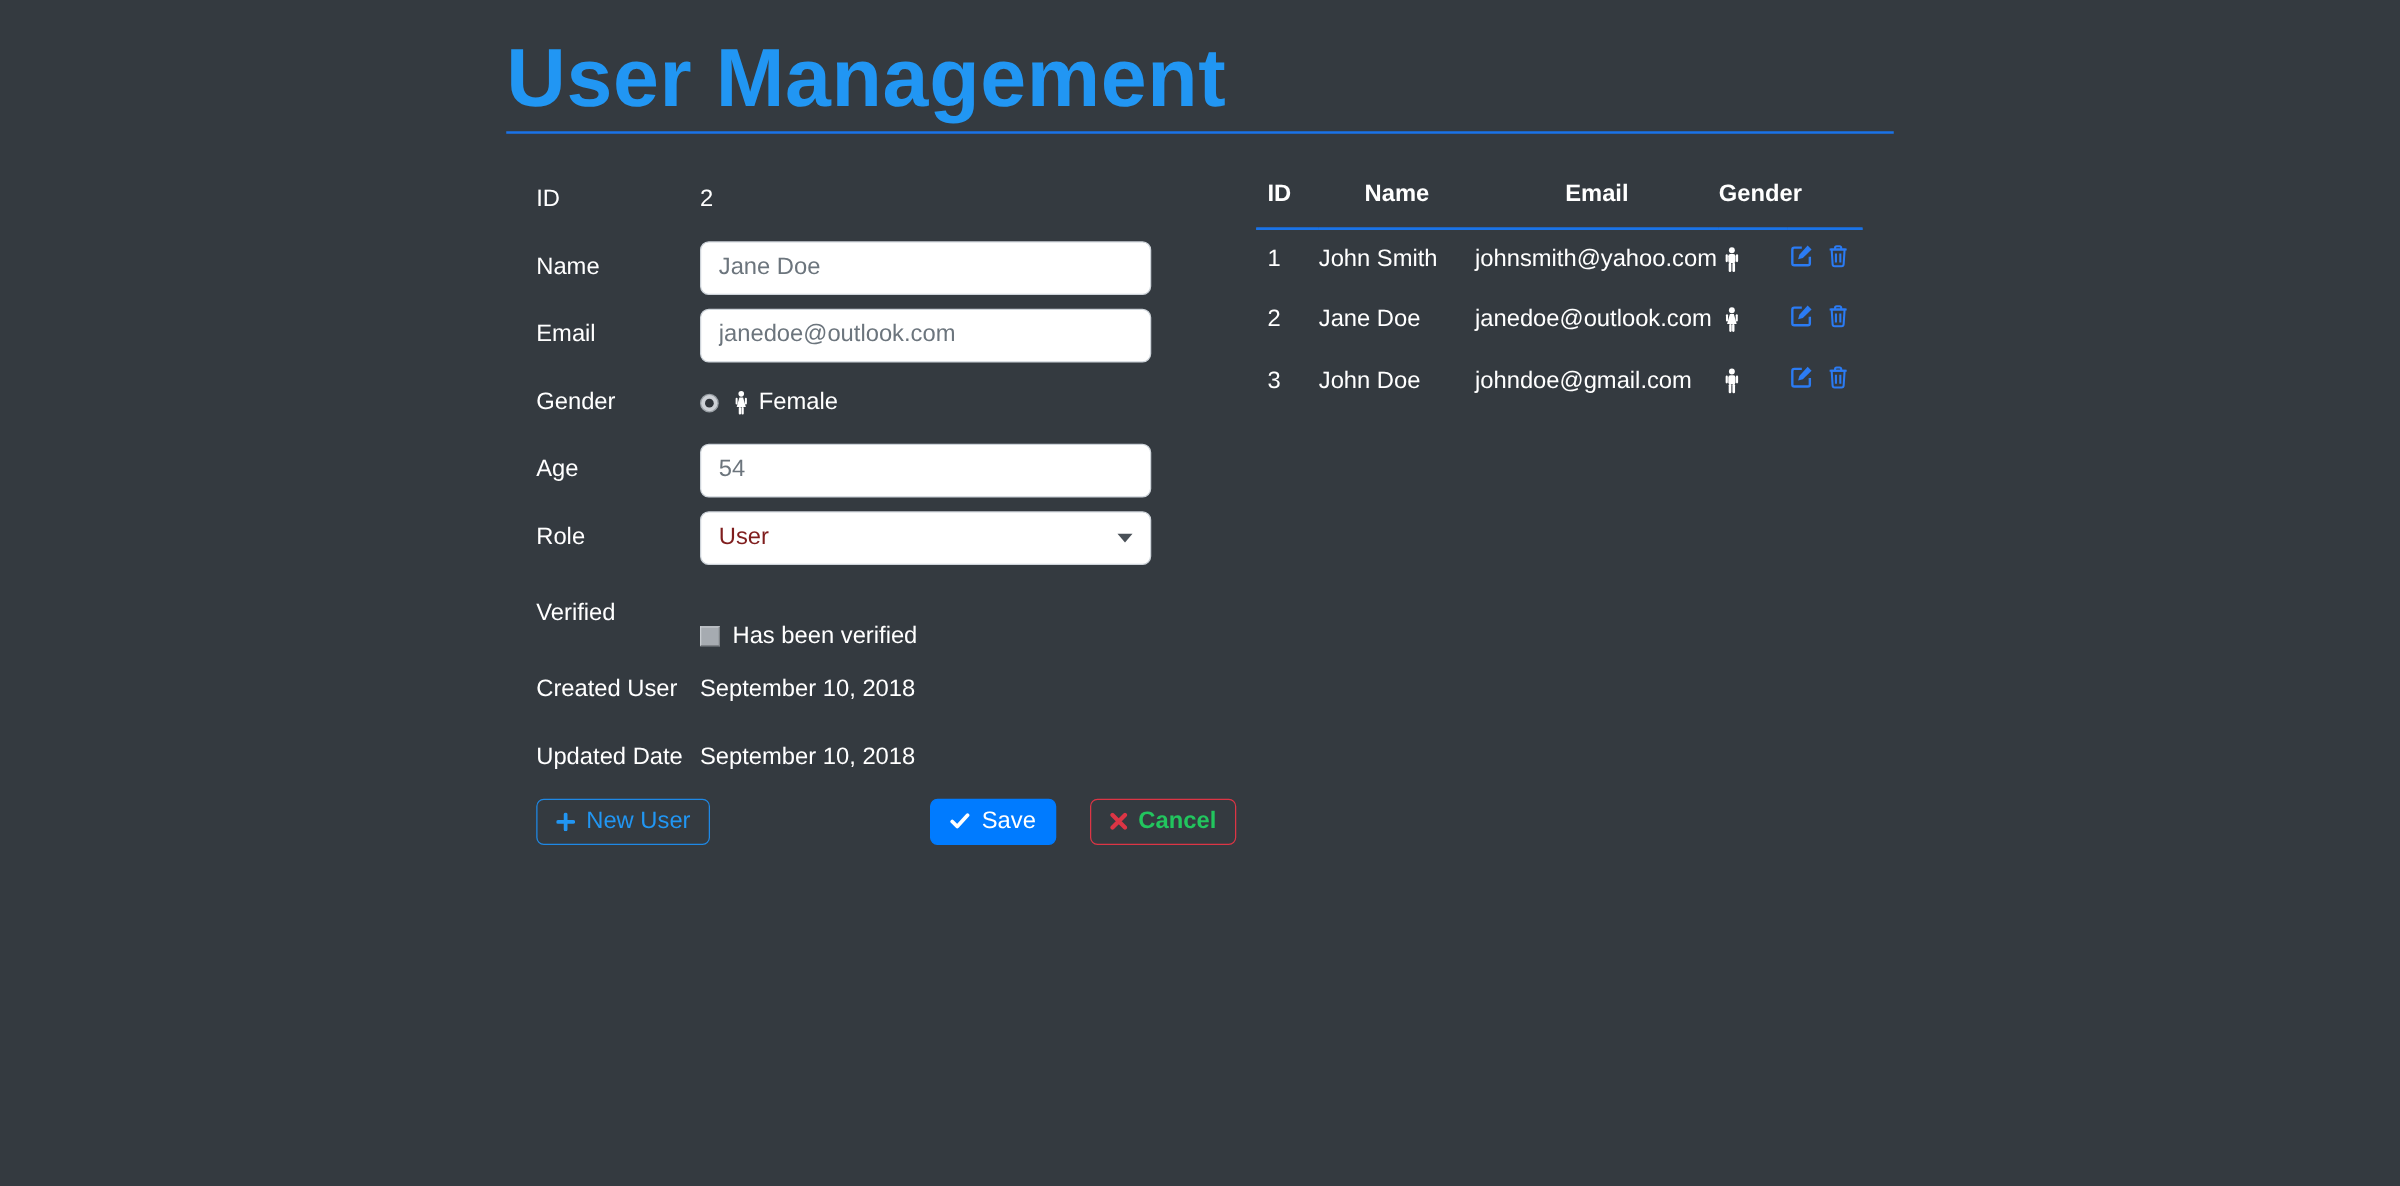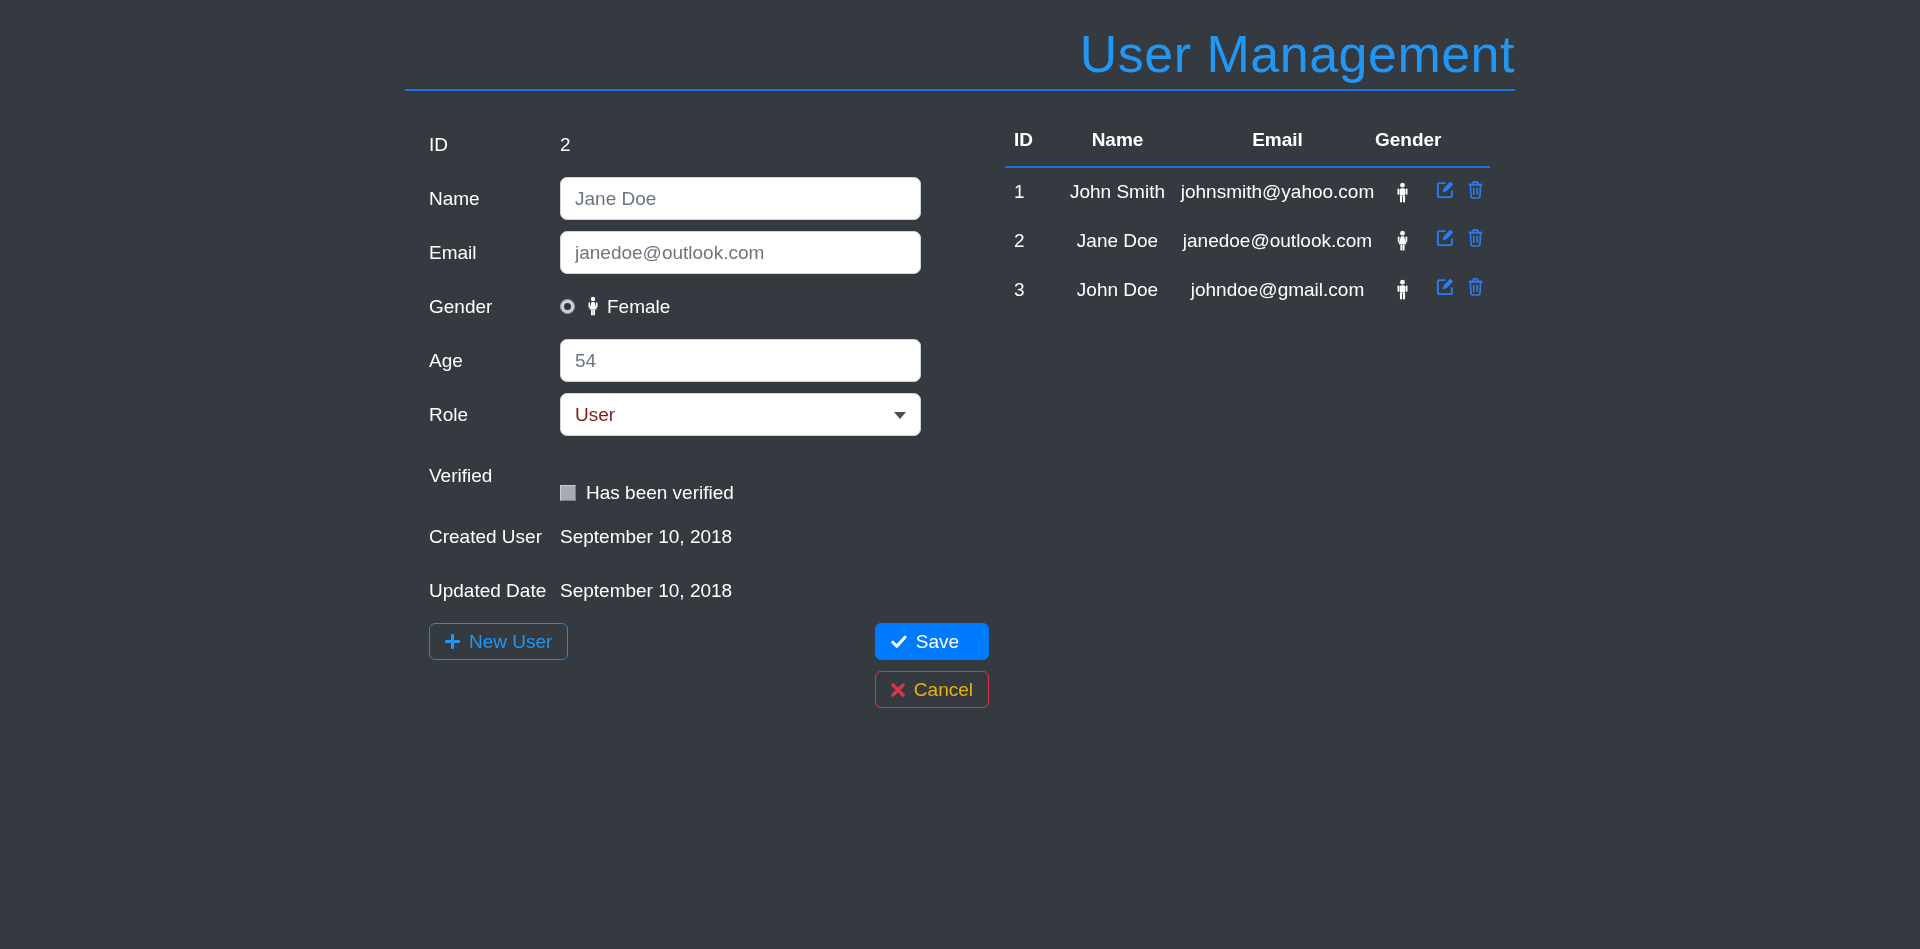--- a/index.html
+++ b/index.html
@@ -6,24 +6,24 @@
   html,body { width:1920px; height:949px; }
   body {
     background:#343a40;
     font-family:"Liberation Sans", sans-serif;
     color:#ffffff;
     overflow:hidden;
   }
   .container { width:1110px; margin:0 auto; }
   .page-title {
     margin-top:26px;
-    text-align:right;
+    text-align:left;
     color:#2196f3;
-    font-size:52px;
-    font-weight:400;
+    font-size:66px;
+    font-weight:700;
     letter-spacing:0.5px;
     line-height:1.1;
   }
   .title-divider {
     border:none;
     border-top:2px solid #1a73e8;
     margin-top:6px;
   }
   .content { display:flex; margin-top:32px; }
 
@@ -83,34 +83,34 @@
   .actions { width:560px; display:flex; justify-content:space-between; align-items:flex-start; margin-top:8px; }
   .btn {
     display:inline-flex; align-items:center; gap:9px;
     height:37px; padding:0 15px;
     font-size:19px; border-radius:6px;
     cursor:pointer; background:transparent;
     font-family:"Liberation Sans", sans-serif;
   }
   .btn-new  { border:1px solid #1e88e5; color:#2196f3; }
   .btn-save { border:1px solid #007bff; background:#007bff; color:#fff; }
-  .btn-cancel { border:1px solid #dc3545; color:#eab308; }
-  .btn-group { display:flex; gap:11px;flex-direction:column; }
+  .btn-cancel { border:1px solid #dc3545; color:#22c55e;font-weight:bold; }
+  .btn-group { display:flex; gap:27px; }
   .btn svg { display:block; }
 
   
   .table-col { width:555px; padding-left:45px; }
   table.users { border-collapse:collapse; width:485px; font-size:19px; color:#fff; table-layout:fixed; }
   table.users th {
     font-weight:600; text-align:center;
     padding:6px 0 15px 0;
     border-bottom:2px solid #1a73e8;
   }
   table.users th.col-id { text-align:left; padding-left:9px; }
-  table.users td { height:49px; text-align:center; vertical-align:middle; }
+  table.users td { height:49px; text-align:left; vertical-align:middle; }
   table.users td.col-id { text-align:left; padding-left:9px; }
   .col-id { width:50px; } .col-name { width:125px; } .col-email { width:195px; }
   .col-gender { width:55px; } .col-act { width:30px; }
   .icon-btn { background:none; border:none; cursor:pointer; padding:0; display:inline-flex; }
   .table-gender-glyph { width:21px; height:22px; display:inline-block; vertical-align:middle; }
 </style>
 </head>
 <body>
 
 <svg width="0" height="0" style="position:absolute">

